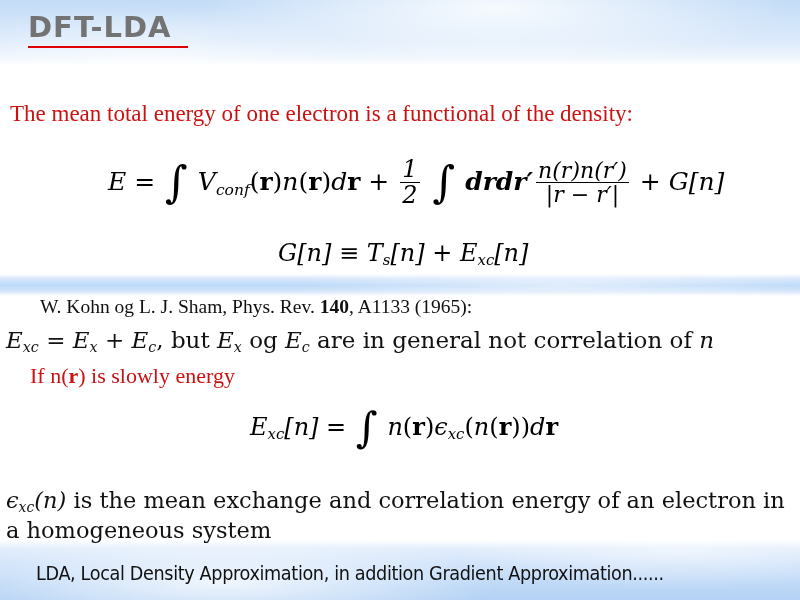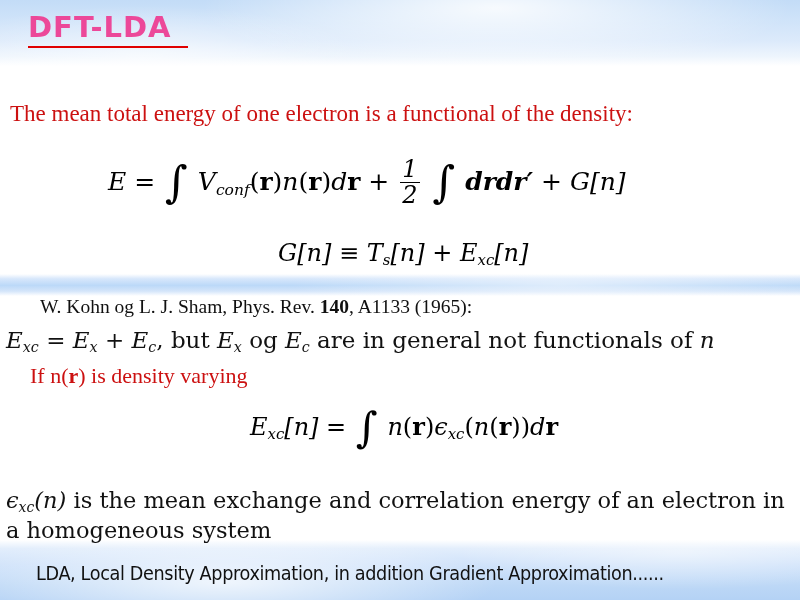--- a/index.html
+++ b/index.html
@@ -56,21 +56,21 @@
   #title-block {
     position: absolute;
     left: 28px;
     top: 13px;
   }
   #slide-title {
     font-family: "DejaVu Sans", sans-serif;
     font-weight: bold;
     font-size: 29px;
     letter-spacing: 1px;
-    color: #ec4899;
+    color: #737373;
     line-height: 1;
     white-space: nowrap;
   }
   #title-underline {
     margin-top: 4px;
     width: 160px;
     height: 2px;
     background: #e00000;
   }
 
@@ -172,21 +172,24 @@
     <span class="mi">E</span>
     <span class="op">=</span>
     <span class="intg">∫</span>
     <span class="mi">V</span><sub class="s">conf</sub><span class="op">(</span><span class="vec">r</span><span class="op">)</span><span class="mi">n</span><span class="op">(</span><span class="vec">r</span><span class="op">)</span><span class="mi">d</span><span class="vec">r</span>
     <span class="op">+</span>
     <span class="frac" style="font-size:0.96em;">
       <span class="num mi">1</span>
       <span class="den mi">2</span>
     </span>
     <span class="intg">∫</span>
-    <span class="mi" style="font-weight:bold;">drdr′</span>
+    <span class="mi" style="font-weight:bold;">drdr′</span><span class="frac" style="font-size:0.88em;">
+      <span class="num mi">n(r)n(r′)</span>
+      <span class="den mi">|r − r′|</span>
+    </span>
     <span class="op">+</span>
     <span class="mi">G[n]</span>
   </div>
 
   <div class="math" style="left:278px; top:241px; font-size:24px;">
     <span class="mi">G[n]</span>
     <span class="op">≡</span>
     <span class="mi">T</span><sub class="s">s</sub><span class="mi">[n]</span>
     <span class="op">+</span>
     <span class="mi">E</span><sub class="s">xc</sub><span class="mi">[n]</span>
@@ -194,25 +197,25 @@
 
   <div class="txt cite" style="left:40px; top:296px;">
     <span>W. Kohn og L. J. Sham, Phys. Rev. </span><b>140</b><span>, A1133 (1965):</span>
   </div>
 
   <div class="inline-eq" style="left:6px; top:327px; font-size:23px;">
     <span class="mi">E</span><sub class="s">xc</sub>
     <span class="op">=</span>
     <span class="mi">E</span><sub class="s">x</sub>
     <span class="op">+</span>
-    <span class="mi">E</span><sub class="s">c</sub><span class="op">, but </span><span class="mi">E</span><sub class="s">x</sub><span class="op"> og </span><span class="mi">E</span><sub class="s">c</sub><span class="op"> are in general not functionals of </span><span class="mi">n</span>
+    <span class="mi">E</span><sub class="s">c</sub><span class="op">, but </span><span class="mi">E</span><sub class="s">x</sub><span class="op"> og </span><span class="mi">E</span><sub class="s">c</sub><span class="op"> are in general not correlation of </span><span class="mi">n</span>
   </div>
 
   <div class="txt statement" style="left:30px; top:363px; font-size:22px;">
-    <span>If n(</span><span style="font-weight:bold;">r</span><span>) is density varying</span>
+    <span>If n(</span><span style="font-weight:bold;">r</span><span>) is slowly energy</span>
   </div>
 
   <div class="math" style="left:250px; top:415px; font-size:24px;">
     <span class="mi">E</span><sub class="s">xc</sub><span class="mi">[n]</span>
     <span class="op">=</span>
     <span class="intg">∫</span>
     <span class="mi">n</span><span class="op">(</span><span class="vec">r</span><span class="op">)</span><span class="mi">ϵ</span><sub class="s">xc</sub><span class="op">(</span><span class="mi">n</span><span class="op">(</span><span class="vec">r</span><span class="op">)</span><span class="op">)</span><span class="mi">d</span><span class="vec">r</span>
   </div>
 
   <div class="inline-eq" style="left:6px; top:487px; font-size:22.5px;">

